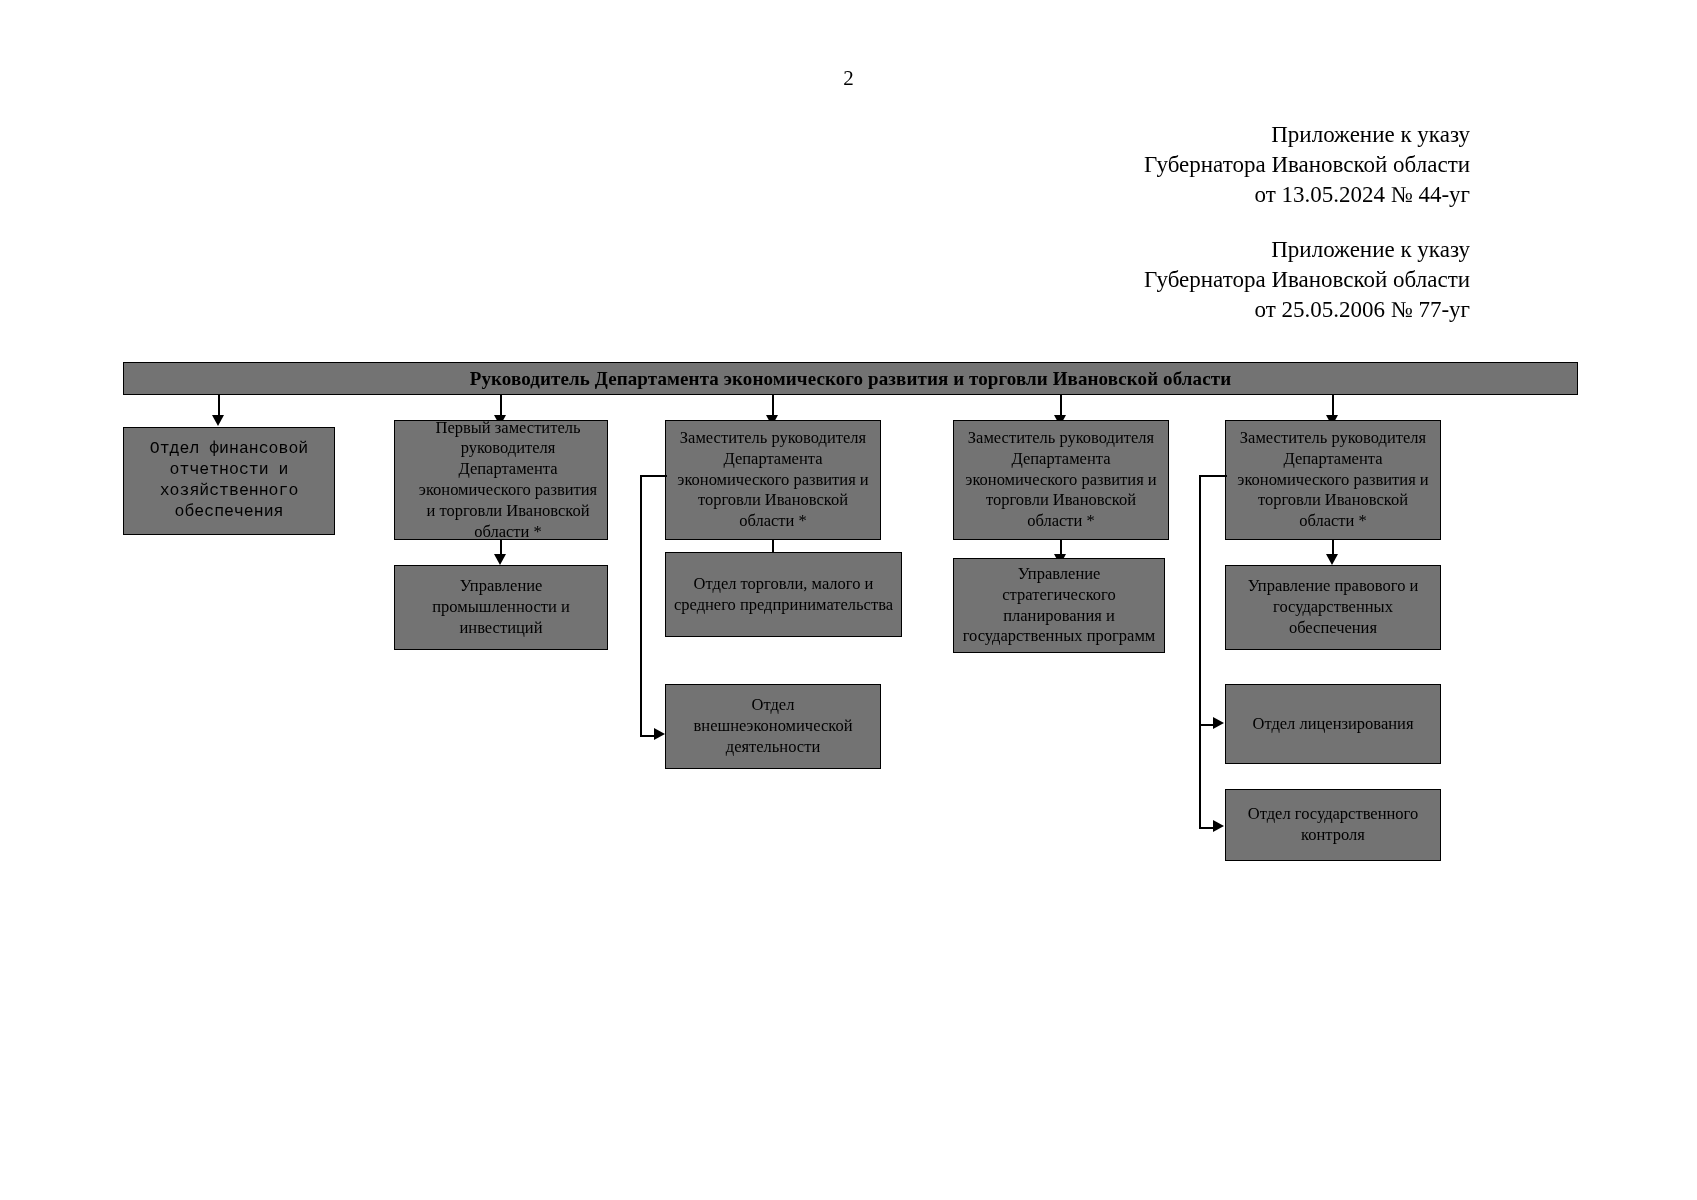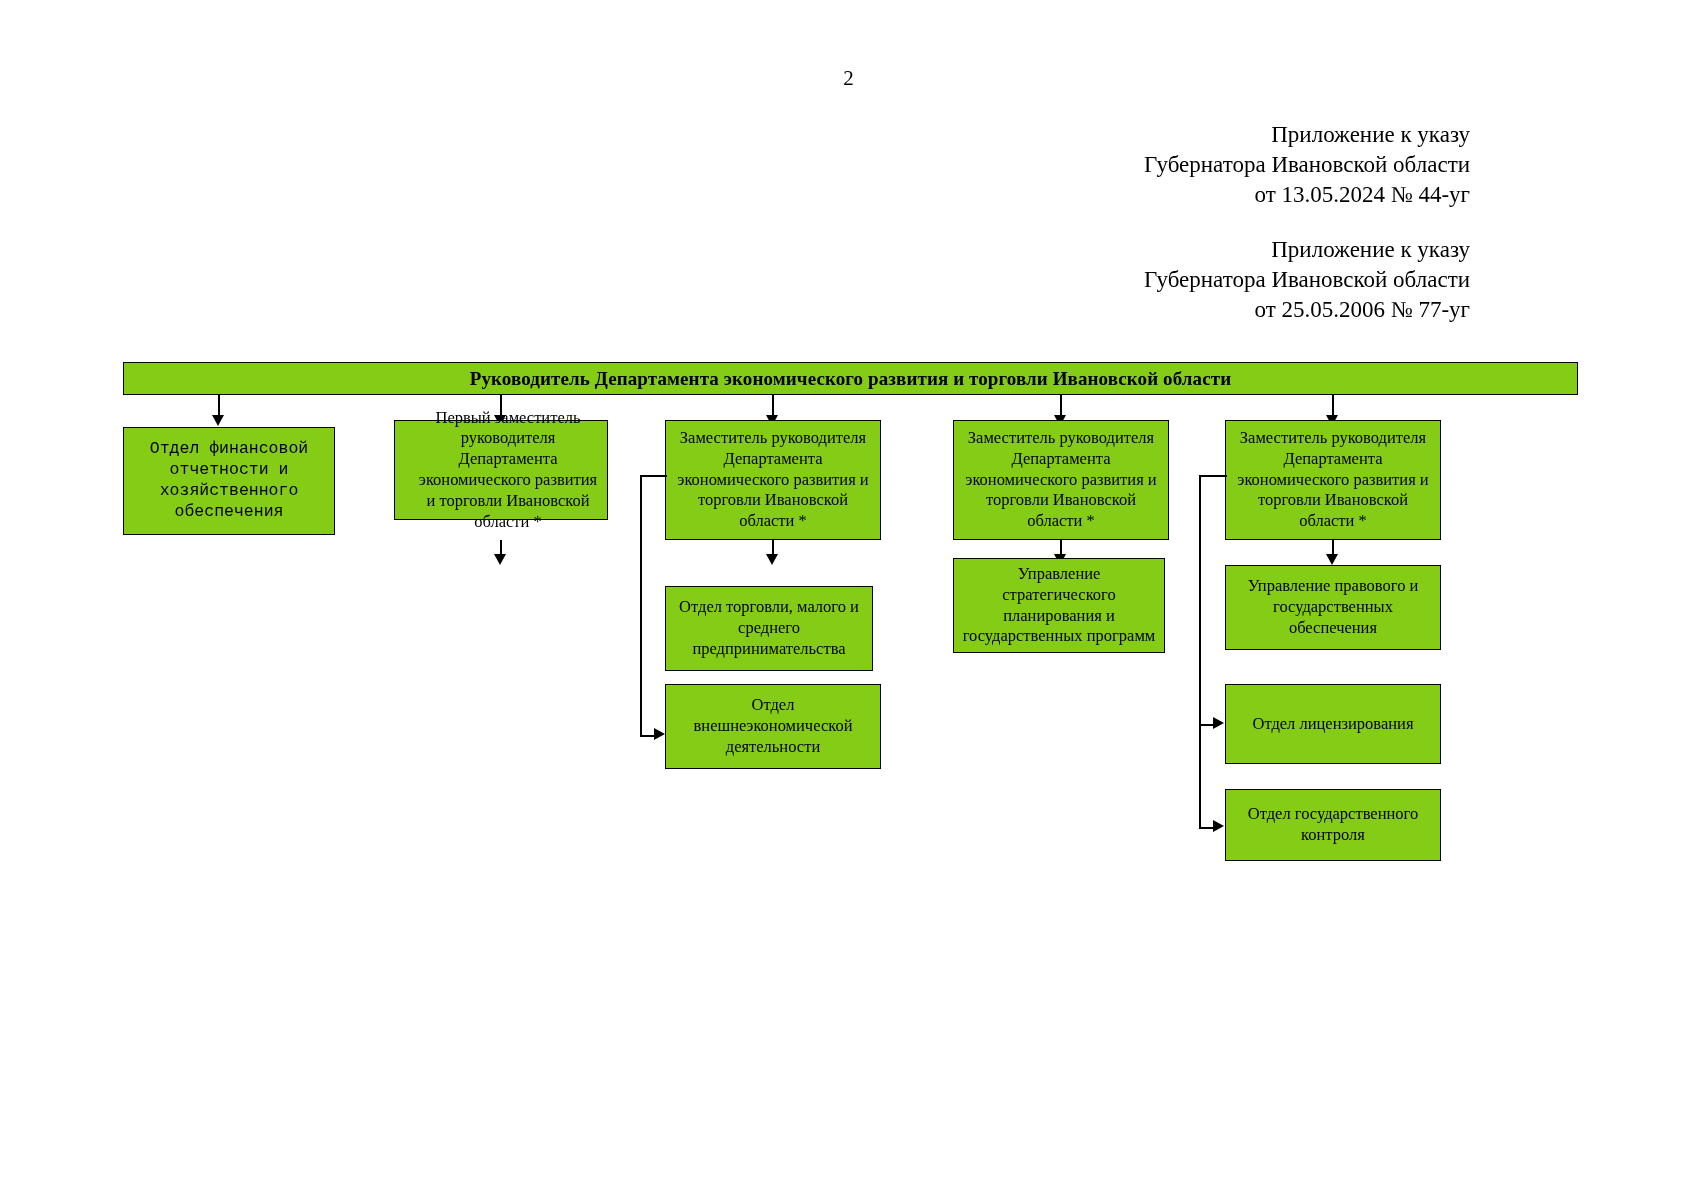--- a/index.html
+++ b/index.html
@@ -21,21 +21,21 @@
     font-size:23px;line-height:1.30;white-space:nowrap;
   }
   #hdr-1{top:120px;}
   #hdr-2{top:235px;}
 
   
   #chart{position:absolute;left:0;top:0;width:1697px;height:1200px;}
 
   .box{
     position:absolute;box-sizing:border-box;
-    border:1.6px solid #000;background:#84cc16;
+    border:1.6px solid #000;background:#737373;
     display:flex;align-items:center;justify-content:flex-start;
     text-align:center;font-size:16.5px;line-height:1.26;
     padding:3px 6px;
   }
   .box.title{
     font-weight:bold;font-size:19px;letter-spacing:.1px;
     border-width:1.8px;
   }
   .box .txt{display:block;width:100%;}
 
@@ -92,21 +92,21 @@
     <div class="vline" style="left:1060px;top:395px;height:22px;"></div>
     <div class="arrow-down" style="left:1054px;top:415px;"></div>
 
     <div class="vline" style="left:1332px;top:395px;height:22px;"></div>
     <div class="arrow-down" style="left:1326px;top:415px;"></div>
 
     <div class="box" style="left:123px;top:427px;width:212px;height:108px;font-family:Liberation Mono, monospace;">
       <span class="txt">Отдел финансовой отчетности и хозяйственного обеспечения</span>
     </div>
 
-    <div class="box" style="left:394px;top:420px;width:214px;height:100px;padding-left:20px;">
+    <div class="box" style="left:394px;top:420px;width:214px;height:120px;padding-left:20px;">
       <span class="txt">Первый заместитель руководителя Департамента экономического развития и торговли Ивановской области *</span>
     </div>
 
     <div class="box" style="left:665px;top:420px;width:216px;height:120px;">
       <span class="txt">Заместитель руководителя Департамента экономического развития и торговли Ивановской области *</span>
     </div>
 
     <div class="box" style="left:953px;top:420px;width:216px;height:120px;">
       <span class="txt">Заместитель руководителя Департамента экономического развития и торговли Ивановской области *</span>
     </div>
@@ -120,22 +120,25 @@
 
     <div class="vline" style="left:772px;top:540px;height:16px;"></div>
     <div class="arrow-down" style="left:766px;top:554px;"></div>
 
     <div class="vline" style="left:1060px;top:540px;height:16px;"></div>
     <div class="arrow-down" style="left:1054px;top:554px;"></div>
 
     <div class="vline" style="left:1332px;top:540px;height:16px;"></div>
     <div class="arrow-down" style="left:1326px;top:554px;"></div>
 
+    <div class="box" style="left:394px;top:565px;width:214px;height:85px;">
+      <span class="txt">Управление промышленности и инвестиций</span>
+    </div>
 
-    <div class="box" style="left:665px;top:586px;width:208px;height:85px;">
+    <div class="box" style="left:665px;top:552px;width:237px;height:85px;">
       <span class="txt">Отдел торговли, малого и среднего предпринимательства</span>
     </div>
 
     <div class="box" style="left:953px;top:558px;width:212px;height:95px;">
       <span class="txt">Управление стратегического планирования и государственных программ</span>
     </div>
 
     <div class="box" style="left:1225px;top:565px;width:216px;height:85px;">
       <span class="txt">Управление правового и государственных обеспечения</span>
     </div>

